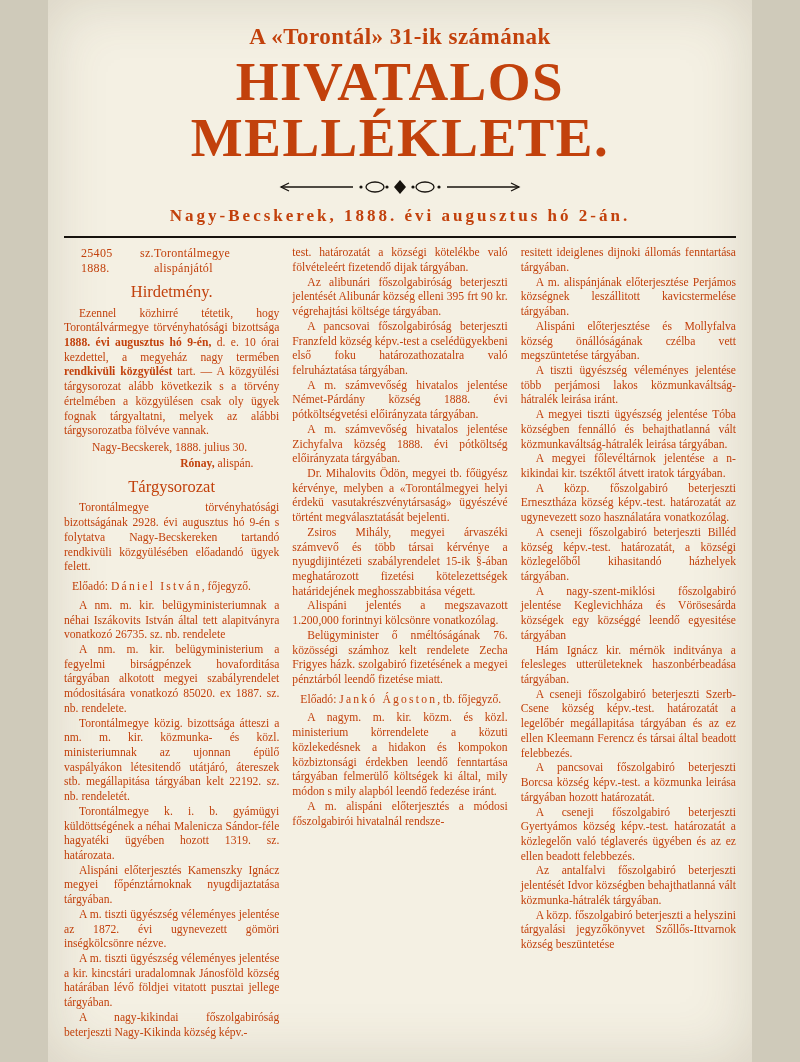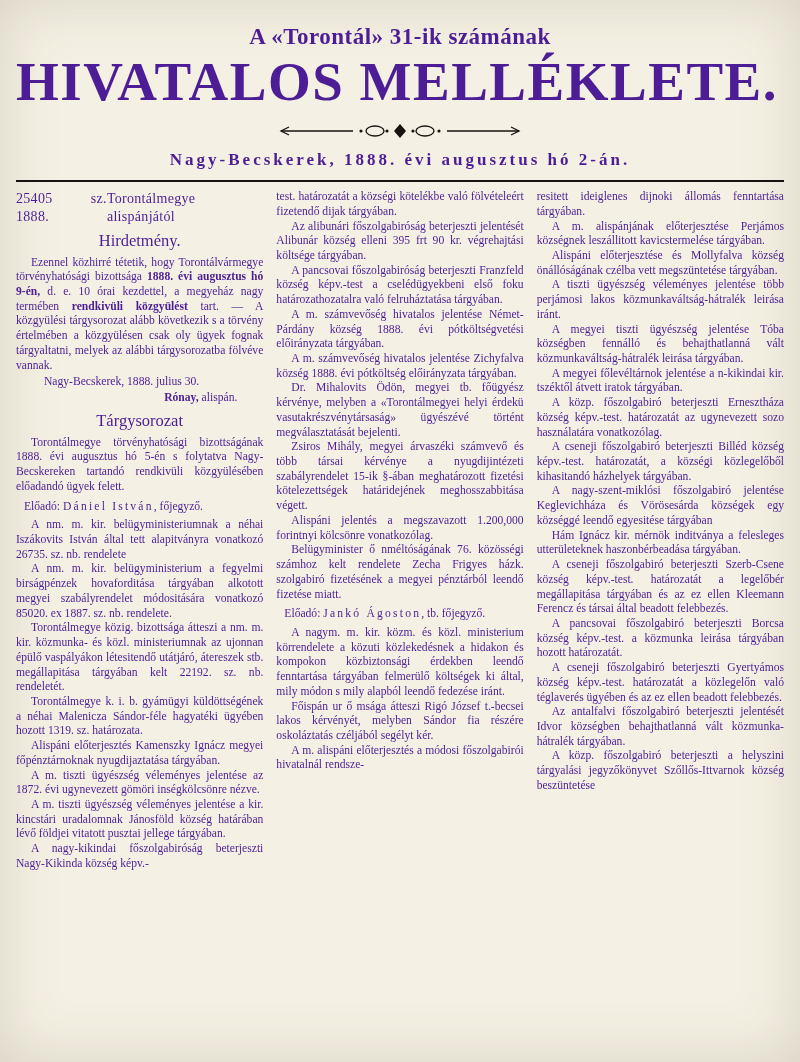--- a/index.html
+++ b/index.html
@@ -1,33 +1,33 @@
 <!DOCTYPE html>
 <html><head>
 <meta charset="utf-8">
 <style>
   * { margin:0; padding:0; box-sizing:border-box; }
   html,body { background:#cfcaba; }
   .page {
     position:relative;
-    width:800px; height:1062px;
+    width:704px; height:1062px;
     margin:0 auto;
     background:#f4f0e3;
-    color:#4c1d95;
+    color:#c2410c;
     font-family:"Liberation Serif","DejaVu Serif",serif;
     overflow:hidden;
     padding:14px 16px 0 16px;
     box-shadow:inset 0 0 60px rgba(90,80,50,.18);
   }
   .kicker {
     text-align:center; font-weight:bold;
     font-size:23px; letter-spacing:.5px; margin-top:10px;
   }
   .masthead-title {
-    text-align:left; font-weight:bold;
+    text-align:center; font-weight:bold;
     font-size:55px; letter-spacing:1.5px; line-height:1.02;
     margin-top:4px;
   }
   .ornament { text-align:center; margin:12px 0 2px; height:18px; }
   .masthead-dateline {
     text-align:center; font-weight:bold;
     font-size:17px; letter-spacing:3px; margin:10px 0 10px;
   }
   .header-rule { border-top:2.5px solid #17130e; margin:0 0 8px 0; }
   .columns {
@@ -35,22 +35,23 @@
     height:838px; overflow:hidden;
     margin-top:2px;
   }
   .col {
     flex:1 1 0; min-width:0;
     font-size:11.6px; line-height:1.27;
     text-align:justify;
   }
   .refline {
     display:flex; justify-content:space-between;
-    font-size:14px; letter-spacing:.3px;
+    font-size:12px; letter-spacing:.3px;
     margin-bottom:1px;
+    margin-left:17px;
   }
   .col-heading {
     text-align:center; font-weight:normal;
     font-size:16.5px; margin:5px 0 4px;
   }
   .para { text-indent:15px; }
   .para.cont { text-indent:0; }
   .date-line { text-indent:28px; margin-top:2px; }
   .signature { text-align:right; padding-right:26px; margin:1px 0 3px; }
   .eloado { text-indent:8px; margin:5px 0 4px; }
@@ -91,21 +92,21 @@
     <section class="col">
         <div class="refline">
           <span>25405 sz. 1888.</span>
           <span>Torontálmegye alispánjától</span>
         </div>
         <h2 class="col-heading">Hirdetmény.</h2>
         <p class="para"><span>Ezennel közhirré tétetik, hogy Torontálvármegye törvényhatósági bizottsága </span><span class="b">1888. évi augusztus hó 9-én,</span><span> d. e. 10 órai kezdettel, a megyeház nagy termében </span><span class="b">rendkivüli közgyülést</span><span> tart. — A közgyülési tárgysorozat alább következik s a törvény értelmében a közgyülésen csak oly ügyek fognak tárgyaltatni, melyek az alábbi tárgysorozatba fölvéve vannak.</span></p>
         <p class="date-line">Nagy-Becskerek, 1888. julius 30.</p>
         <p class="signature"><span class="b">Rónay,</span><span> alispán.</span></p>
         <h2 class="col-heading">Tárgysorozat</h2>
-        <p class="para">Torontálmegye törvényhatósági bizottságának 1888. évi augusztus hó 5-én s folytatva Nagy-Becskereken tartandó rendkivüli közgyülésében előadandó ügyek felett.</p>
+        <p class="para">Torontálmegye törvényhatósági bizottságának 2928. évi augusztus hó 9-én s folytatva Nagy-Becskereken tartandó rendkivüli közgyülésében előadandó ügyek felett.</p>
         <p class="eloado"><span>Előadó: </span><span class="sp">Dániel István</span><span>, főjegyző.</span></p>
         <p class="para">A nm. m. kir. belügyministeriumnak a néhai Iszákovits István által tett alapitványra vonatkozó 26735. sz. nb. rendelete</p>
         <p class="para">A nm. m. kir. belügyministerium a fegyelmi birságpénzek hovaforditása tárgyában alkotott megyei szabályrendelet módositására vonatkozó 85020. ex 1887. sz. nb. rendelete.</p>
         <p class="para">Torontálmegye közig. bizottsága átteszi a nm. m. kir. közmunka- és közl. ministeriumnak az ujonnan épülő vaspályákon létesitendő utátjáró, átereszek stb. megállapitása tárgyában kelt 22192. sz. nb. rendeletét.</p>
         <p class="para">Torontálmegye k. i. b. gyámügyi küldöttségének a néhai Malenicza Sándor-féle hagyatéki ügyében hozott 1319. sz. határozata.</p>
         <p class="para">Alispáni előterjesztés Kamenszky Ignácz megyei főpénztárnoknak nyugdijaztatása tárgyában.</p>
         <p class="para">A m. tiszti ügyészség véleményes jelentése az 1872. évi ugynevezett gömöri inségkölcsönre nézve.</p>
         <p class="para">A m. tiszti ügyészség véleményes jelentése a kir. kincstári uradalomnak Jánosföld község határában lévő földjei vitatott pusztai jellege tárgyában.</p>
         <p class="para">A nagy-kikindai főszolgabiróság beterjeszti Nagy-Kikinda község képv.-</p>
       </section>
@@ -114,21 +115,20 @@
         <p class="para">Az alibunári főszolgabiróság beterjeszti jelentését Alibunár község elleni 395 frt 90 kr. végrehajtási költsége tárgyában.</p>
         <p class="para">A pancsovai főszolgabiróság beterjeszti Franzfeld község képv.-test a cselédügyekbeni első foku határozathozatalra való felruháztatása tárgyában.</p>
         <p class="para">A m. számvevőség hivatalos jelentése Német-Párdány község 1888. évi pótköltségvetési előirányzata tárgyában.</p>
         <p class="para">A m. számvevőség hivatalos jelentése Zichyfalva község 1888. évi pótköltség előirányzata tárgyában.</p>
         <p class="para">Dr. Mihalovits Ödön, megyei tb. főügyész kérvénye, melyben a «Torontálmegyei helyi érdekü vasutakrészvénytársaság» ügyészévé történt megválasztatását bejelenti.</p>
         <p class="para">Zsiros Mihály, megyei árvaszéki számvevő és több társai kérvénye a nyugdijintézeti szabályrendelet 15-ik §-ában meghatározott fizetési kötelezettségek határidejének meghosszabbitása végett.</p>
         <p class="para">Alispáni jelentés a megszavazott 1.200,000 forintnyi kölcsönre vonatkozólag.</p>
         <p class="para">Belügyminister ő nméltóságának 76. közösségi számhoz kelt rendelete Zecha Frigyes házk. szolgabiró fizetésének a megyei pénztárból leendő fizetése miatt.</p>
         <p class="eloado"><span>Előadó: </span><span class="sp">Jankó Ágoston</span><span>, tb. főjegyző.</span></p>
         <p class="para">A nagym. m. kir. közm. és közl. ministerium körrendelete a közuti közlekedésnek a hidakon és kompokon közbiztonsági érdekben leendő fenntartása tárgyában felmerülő költségek ki által, mily módon s mily alapból leendő fedezése iránt.</p>
-        <p class="para">Főispán ur ő msága átteszi Rigó József t.-becsei lakos kérvényét, melyben Sándor fia részére oskoláztatás czéljából segélyt kér.</p>
         <p class="para">A m. alispáni előterjesztés a módosi főszolgabirói hivatalnál rendsze-</p>
       </section>
     <section class="col">
         <p class="para cont">resitett ideiglenes dijnoki állomás fenntartása tárgyában.</p>
         <p class="para">A m. alispánjának előterjesztése Perjámos községnek leszállitott kavicstermelése tárgyában.</p>
         <p class="para">Alispáni előterjesztése és Mollyfalva község önállóságának czélba vett megszüntetése tárgyában.</p>
         <p class="para">A tiszti ügyészség véleményes jelentése több perjámosi lakos közmunkaváltság-hátralék leirása iránt.</p>
         <p class="para">A megyei tiszti ügyészség jelentése Tóba községben fennálló és behajthatlanná vált közmunkaváltság-hátralék leirása tárgyában.</p>
         <p class="para">A megyei főlevéltárnok jelentése a n-kikindai kir. tszéktől átvett iratok tárgyában.</p>
         <p class="para">A közp. főszolgabiró beterjeszti Ernesztháza község képv.-test. határozatát az ugynevezett sozo használatára vonatkozólag.</p>

